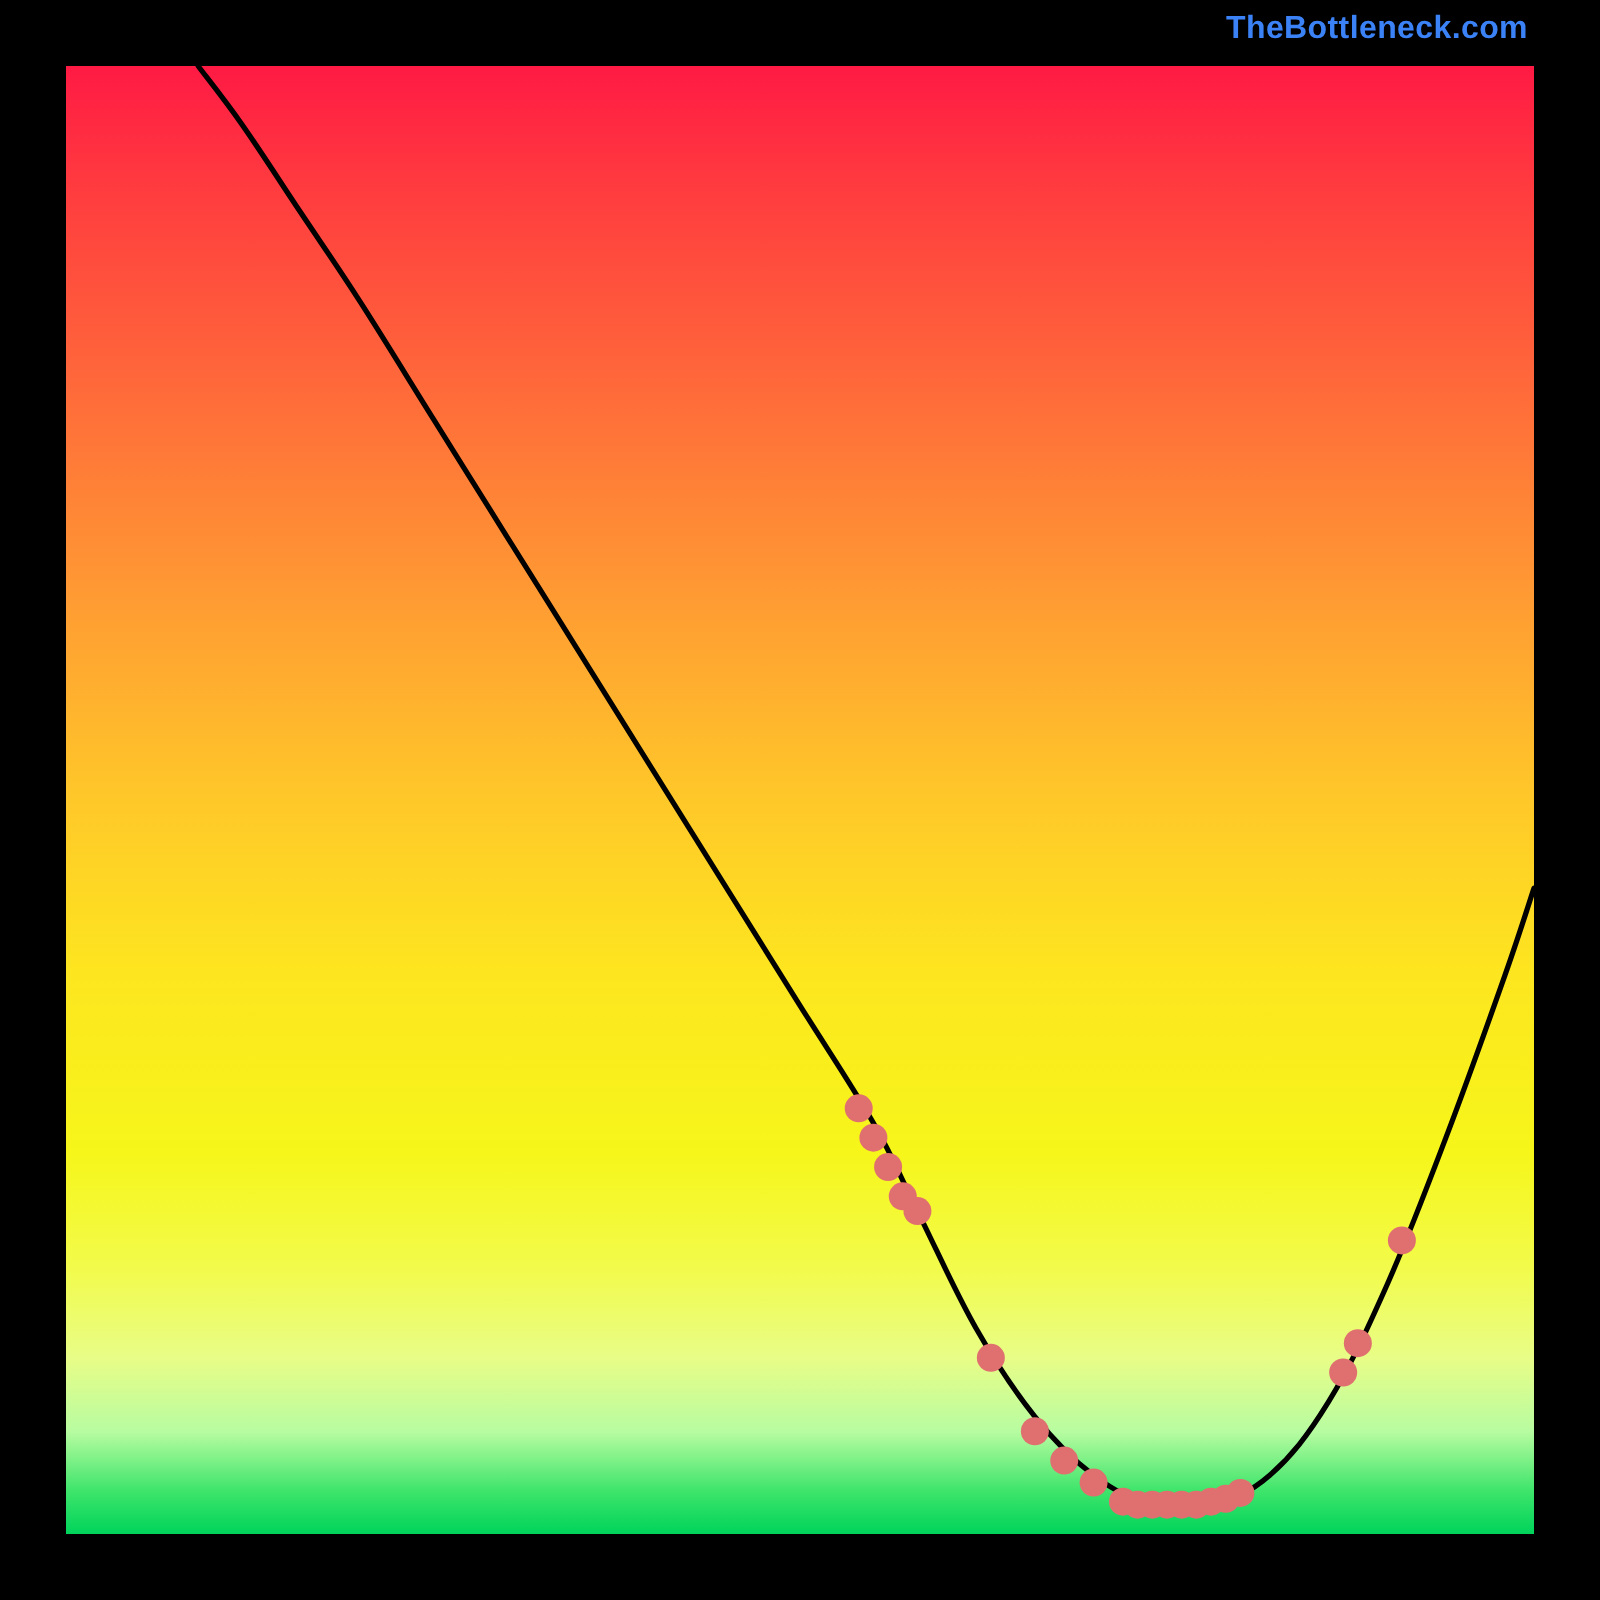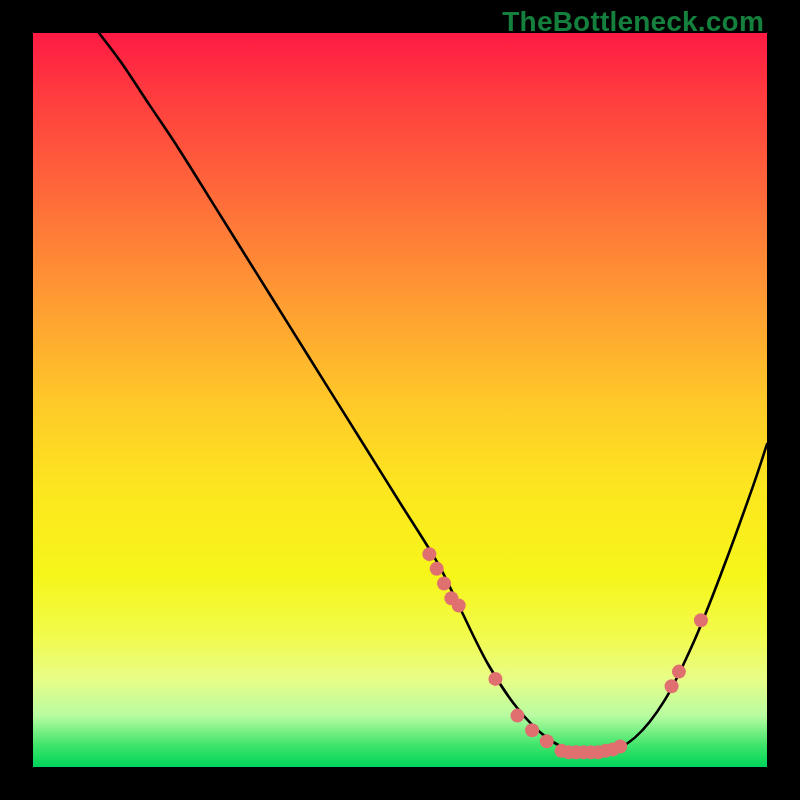--- a/index.html
+++ b/index.html
@@ -29,23 +29,23 @@
       #b8fca1 93%,
       #40e56b 97%,
       #00d35a 100%
     );
   }
   .attribution {
     position: absolute;
     top: 6px;
     right: 36px;
     font-family: Arial, Helvetica, sans-serif;
-    font-size: 28px;
+    font-size: 16px;
     font-weight: 600;
-    color: #15803d;
+    color: #3b82f6;
     letter-spacing: 0.2px;
     margin-left: 20px;
   }
   svg.curve {
     position: absolute;
     left: 33px;
     top: 33px;
     width: 734px;
     height: 734px;
     overflow: visible;

